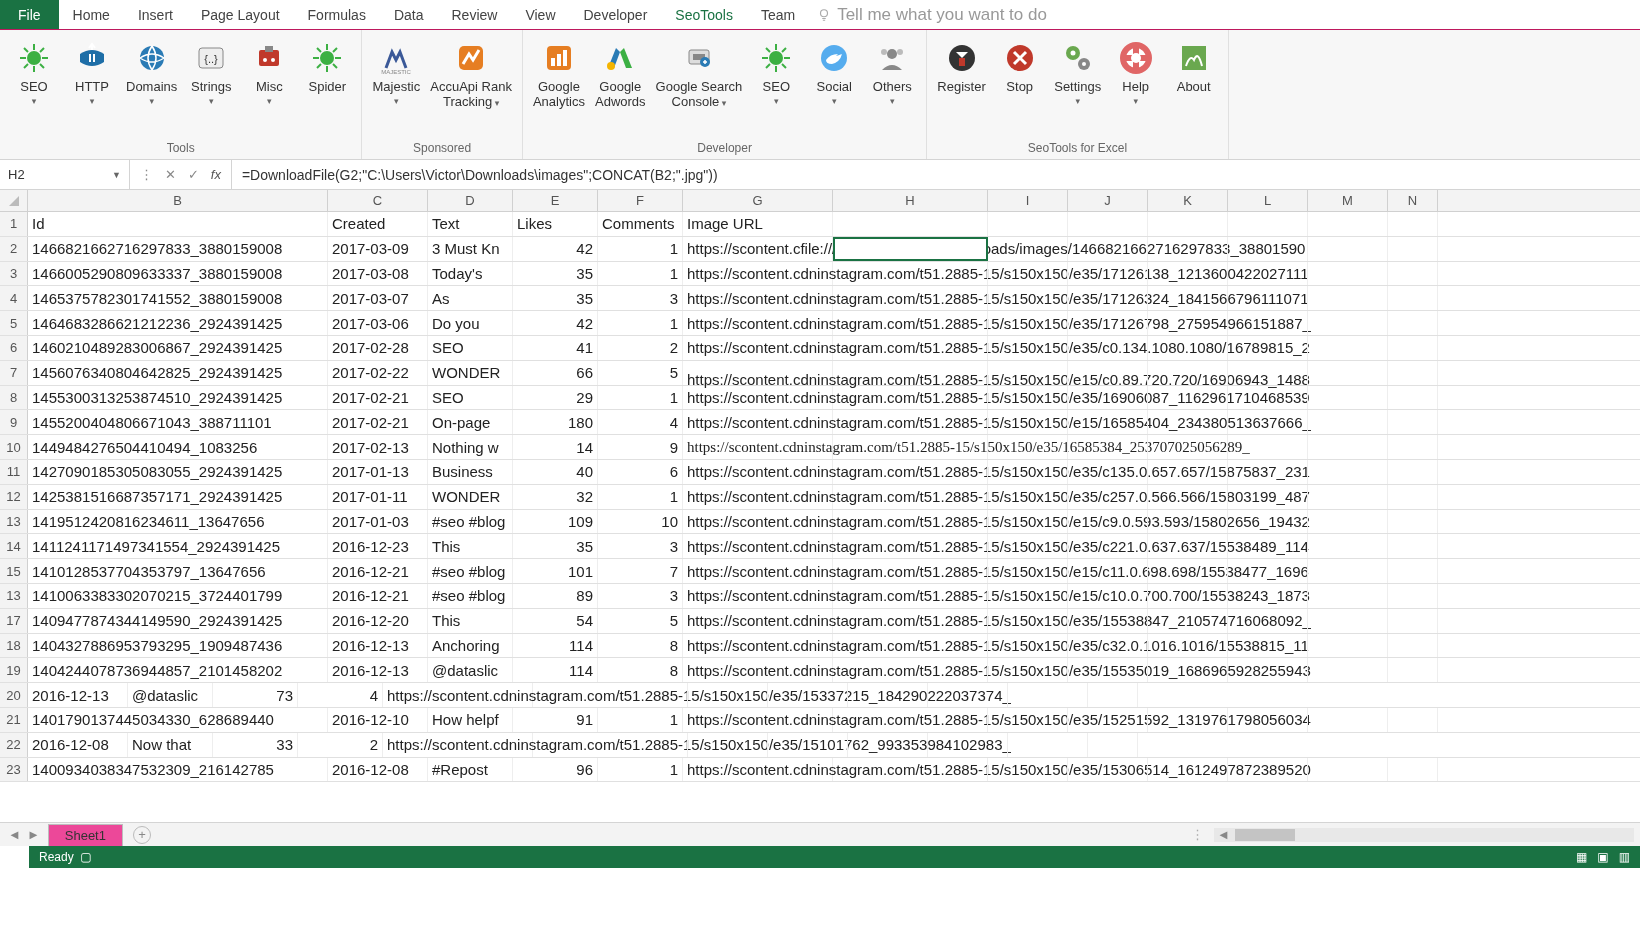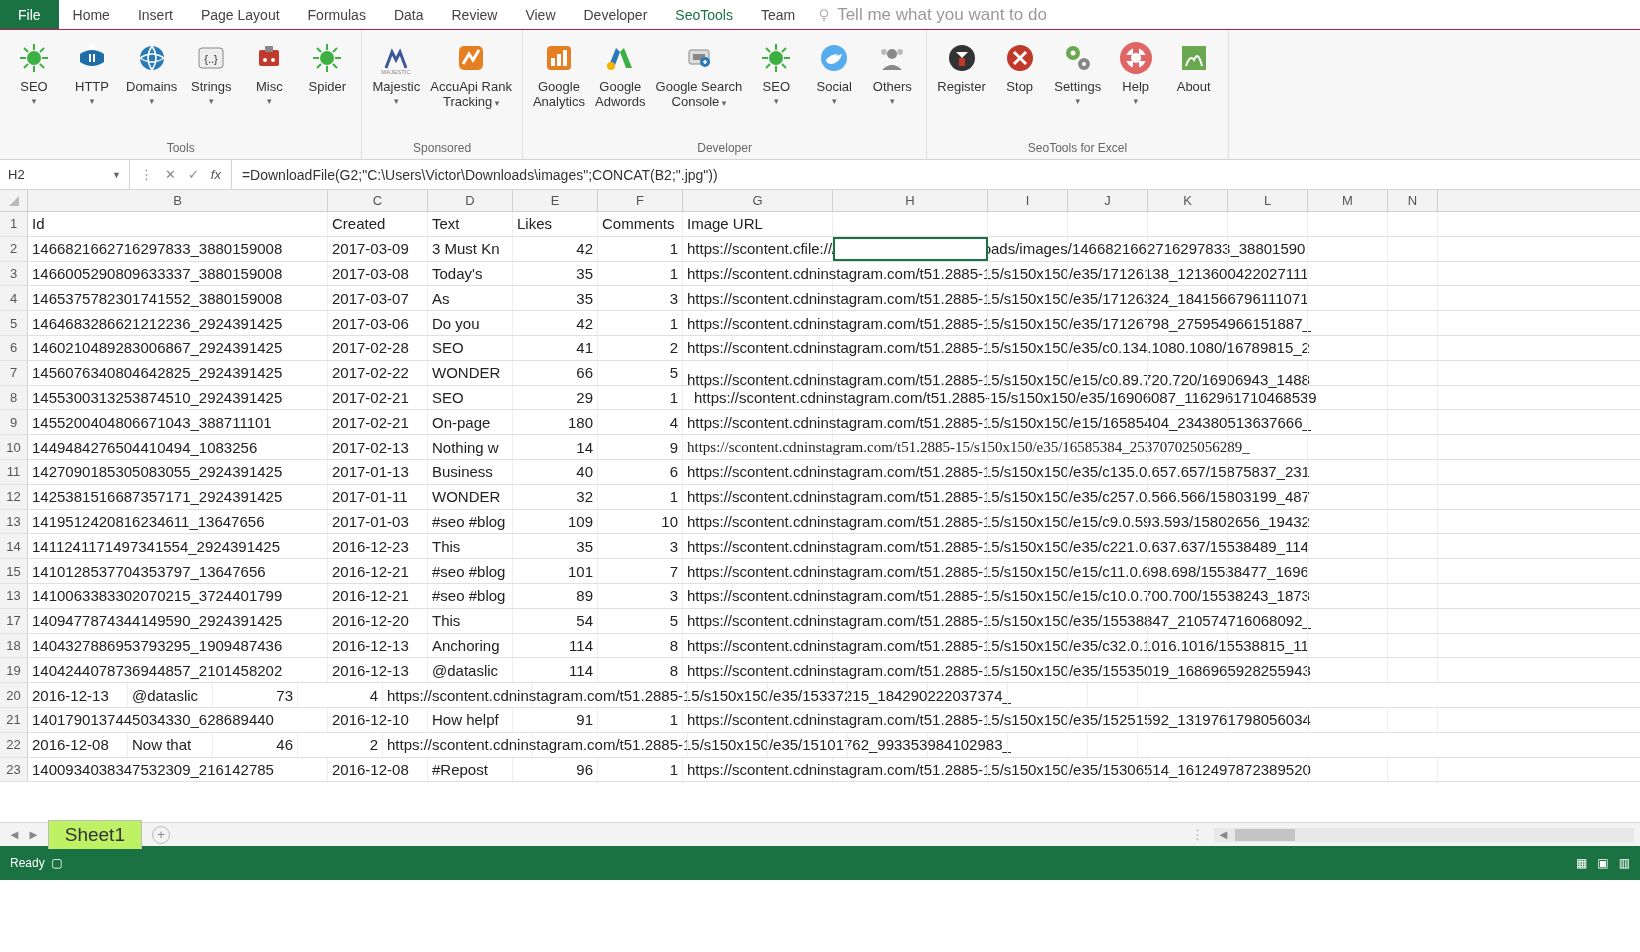--- a/index.html
+++ b/index.html
@@ -44,26 +44,26 @@
 .wG { width: 150px; }
 .wH { width: 155px; }
 .wI { width: 80px; }
 .wJ { width: 80px; }
 .wK { width: 80px; }
 .wL { width: 80px; }
 .wM { width: 80px; }
 .wN { width: 50px; }
 .sheet-tabs { display: flex; align-items: center; height: 24px; background: #f3f3f3; border-top: 1px solid #d4d4d4; }
 .sheet-nav { display: flex; gap: 6px; padding: 0 8px; color: #888; }
-.sheet-tab { padding: 3px 16px; background: #bef264; border: 1px solid #bdbdbd; border-bottom: none; font-size: 19px; }
+.sheet-tab { padding: 3px 16px; background: #ec4899; border: 1px solid #bdbdbd; border-bottom: none; font-size: 13px; }
 .sheet-add { margin-left: 10px; width: 18px; height: 18px; border: 1px solid #bbb; border-radius: 50%; display: flex; align-items: center; justify-content: center; color: #888; font-size: 13px; }
 .hscroll { flex: 1; display: flex; align-items: center; justify-content: flex-end; padding-right: 6px; }
 .hscroll-track { width: 420px; height: 14px; background: #e8e8e8; display: flex; align-items: center; }
 .hscroll-thumb { width: 60px; height: 12px; background: #c4c4c4; margin-left: 2px; }
-.statusbar { height: 34px; background: #1a7243; color: #fff; display: flex; align-items: center; padding: 0 10px; font-size: 12px; justify-content: space-between; }
+.statusbar { height: 22px; background: #1a7243; color: #fff; display: flex; align-items: center; padding: 0 10px; font-size: 12px; justify-content: space-between; margin-left: 29px; }
 .status-right { display: flex; gap: 10px; align-items: center; }
 </style>
 </head>
 <body>
 
 <div class="menubar">
   <div class="file-tab">File</div>
   <div id="menu-tabs" style="display: flex;">
       <div class="tab">Home</div>
       <div class="tab">Insert</div>
@@ -491,21 +491,21 @@
         <div class="cell wN"></div>
       </div>
       <div class="grid-row">
         <div class="row-hdr">8</div>
         <div class="cell wB">1455300313253874510_2924391425</div>
         <div class="cell wC">2017-02-21</div>
         <div class="cell wD">SEO</div>
         <div class="cell wE num">29</div>
         <div class="cell wF num">1</div>
         <div class="cell wG" style="overflow: visible;">
-          <span style="white-space: nowrap; margin-left: 7px;">https://scontent.cdninstagram.com/t51.2885-15/s150x150/e35/16906087_1162961710468539</span>
+          <span style="white-space: nowrap;">https://scontent.cdninstagram.com/t51.2885-15/s150x150/e35/16906087_1162961710468539</span>
         </div>
         <div class="cell wH"></div>
         <div class="cell wI"></div>
         <div class="cell wJ"></div>
         <div class="cell wK"></div>
         <div class="cell wL"></div>
         <div class="cell wM"></div>
         <div class="cell wN"></div>
       </div>
       <div class="grid-row">
@@ -738,21 +738,21 @@
         <div class="cell wJ"></div>
         <div class="cell wK"></div>
         <div class="cell wL"></div>
         <div class="cell wM"></div>
         <div class="cell wN"></div>
       </div>
       <div class="grid-row">
         <div class="row-hdr">22</div>
         <div class="cell wC">2016-12-08</div>
         <div class="cell wD">Now that</div>
-        <div class="cell wE num">46</div>
+        <div class="cell wE num">33</div>
         <div class="cell wF num">2</div>
         <div class="cell wG" style="overflow: visible;">
           <span style="white-space: nowrap;">https://scontent.cdninstagram.com/t51.2885-15/s150x150/e35/15101762_993353984102983_</span>
         </div>
         <div class="cell wH"></div>
         <div class="cell wI"></div>
         <div class="cell wJ"></div>
         <div class="cell wK"></div>
         <div class="cell wL"></div>
         <div class="cell wM"></div>

